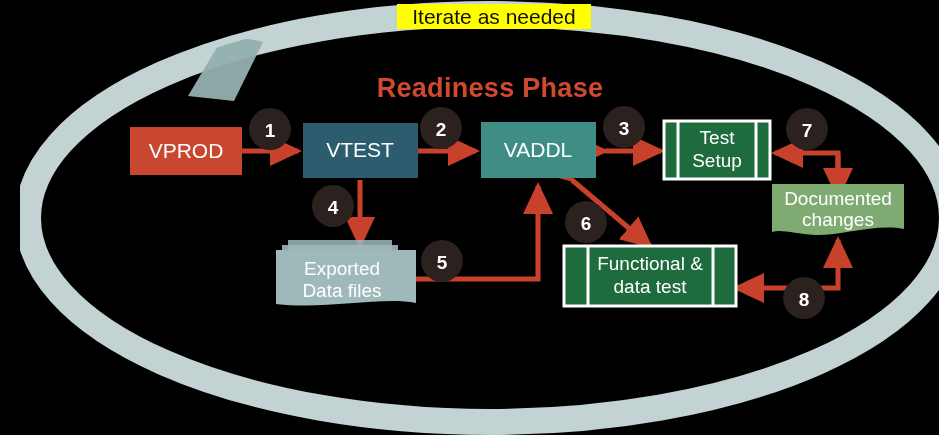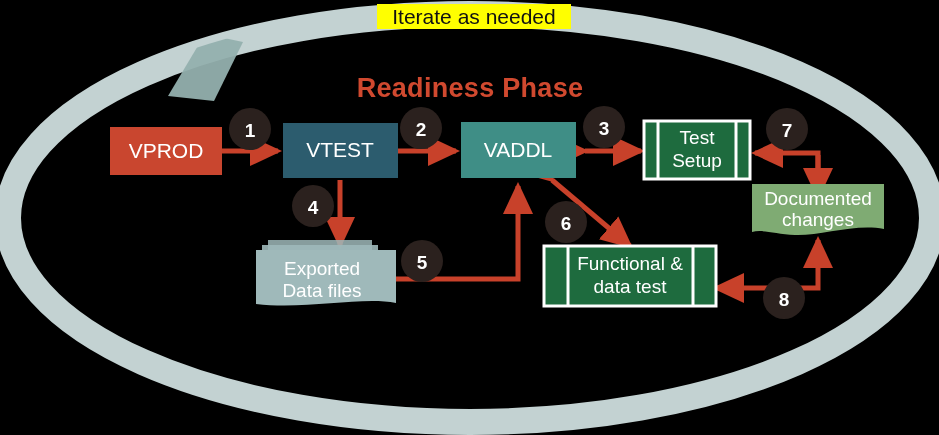--- a/index.html
+++ b/index.html
@@ -1,18 +1,18 @@
 <!DOCTYPE html>
 <html><head>
 <meta charset="utf-8">
 <style>
   html,body{margin:0;padding:0;background:#000;}
   body{width:939px;height:435px;overflow:hidden;
        font-family:"Liberation Sans","DejaVu Sans",sans-serif;}
-  #stage{position:relative;width:867px;height:435px;background:#000;}
+  #stage{position:relative;width:867px;height:435px;background:#000;margin-left:20px;}
   svg#diagram{position:absolute;left:0;top:0;width:939px;height:435px;}
   .boxlabel{fill:#ffffff;font-family:"Liberation Sans","DejaVu Sans",sans-serif;
             font-size:21px;text-anchor:middle;dominant-baseline:middle;}
   .boxlabel.sm{font-size:19px;}
   .numlabel{fill:#ffffff;font-family:"Liberation Sans","DejaVu Sans",sans-serif;
             font-size:19px;font-weight:bold;text-anchor:middle;dominant-baseline:central;}
   .phase-title{fill:#d0492f;font-family:"Liberation Sans","DejaVu Sans",sans-serif;
                font-size:27px;font-weight:bold;text-anchor:middle;dominant-baseline:middle;
                letter-spacing:0.3px;}
   .iter-text{fill:#111111;font-family:"Liberation Sans","DejaVu Sans",sans-serif;

